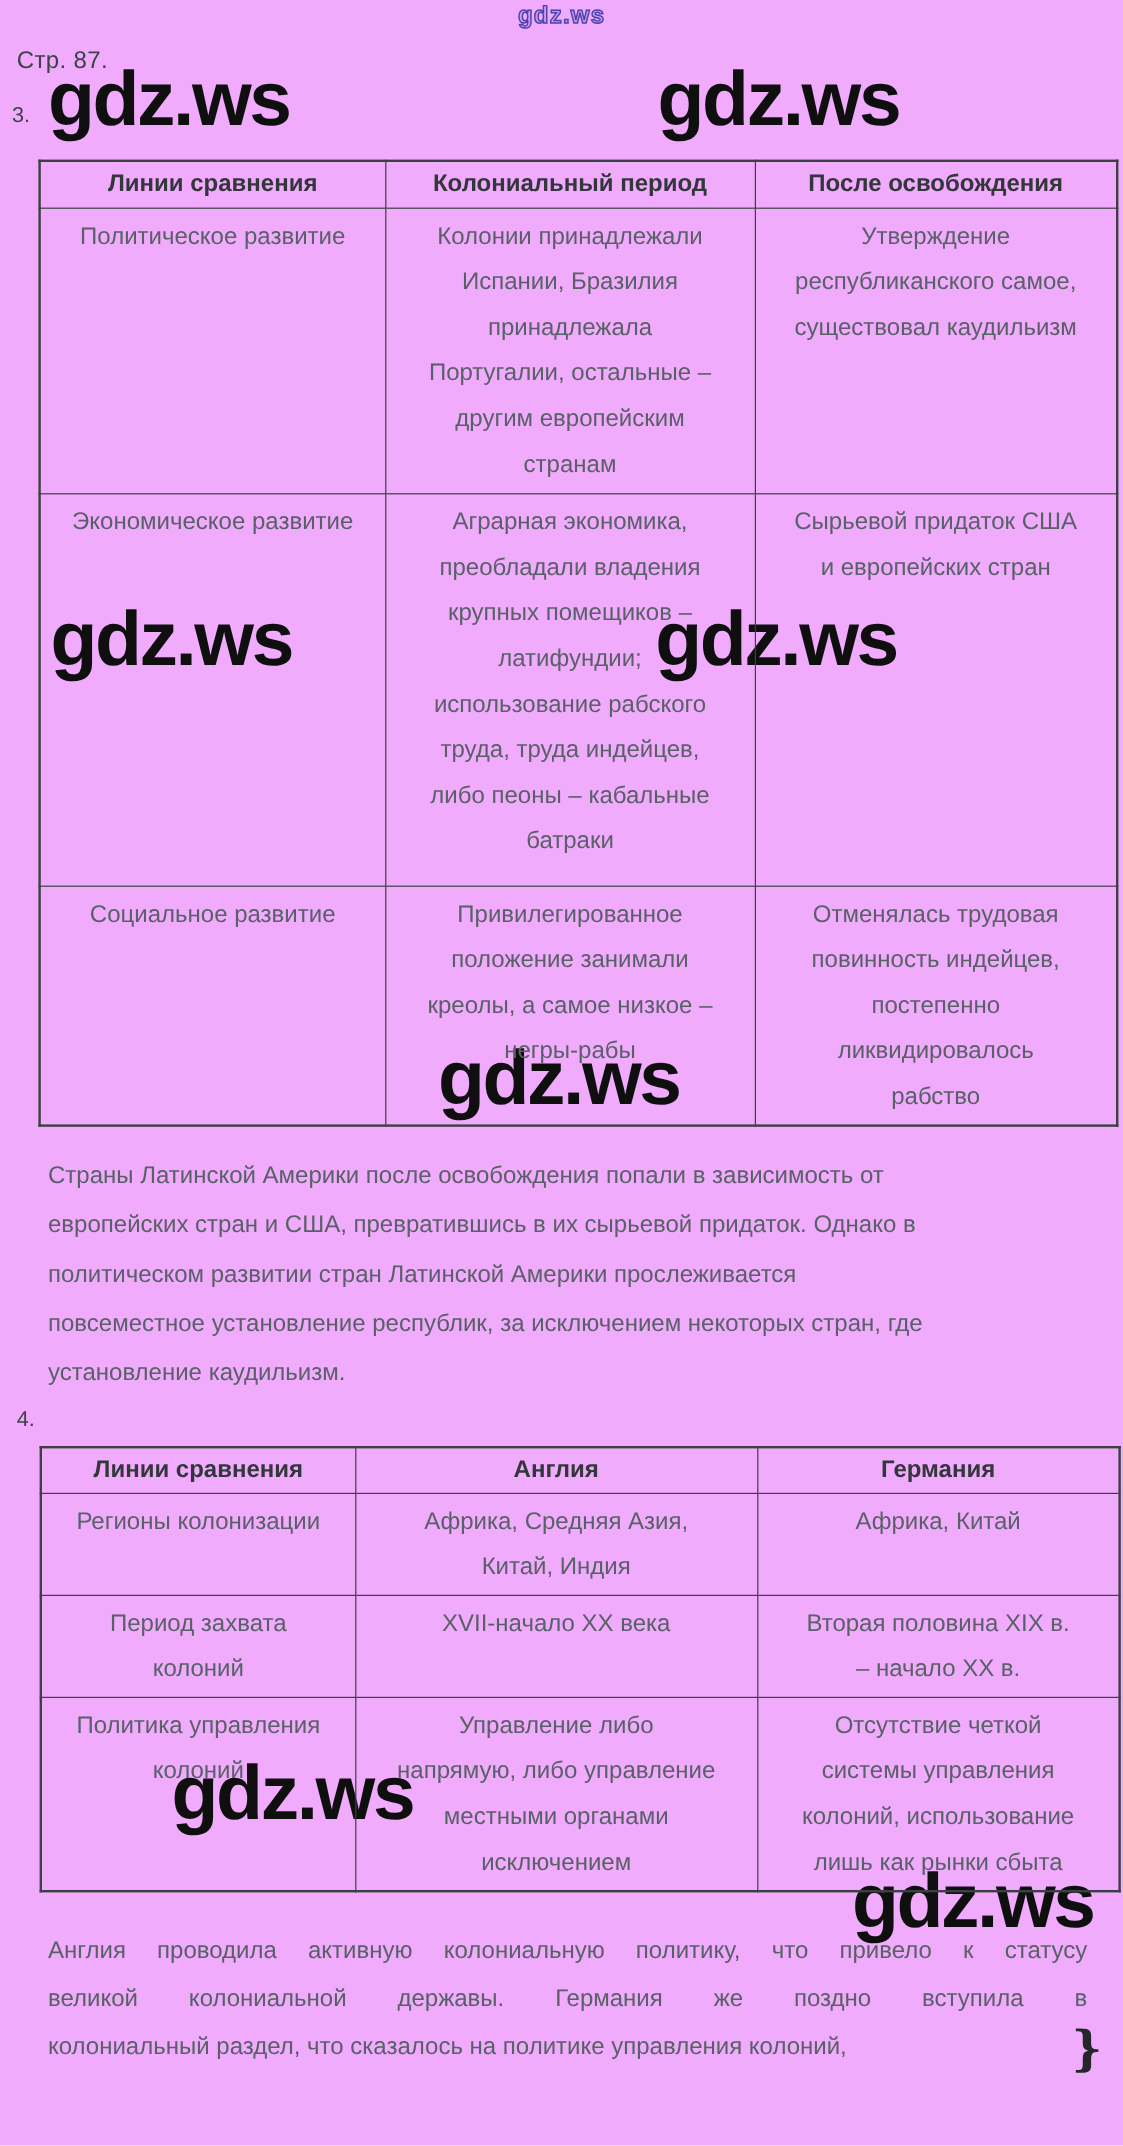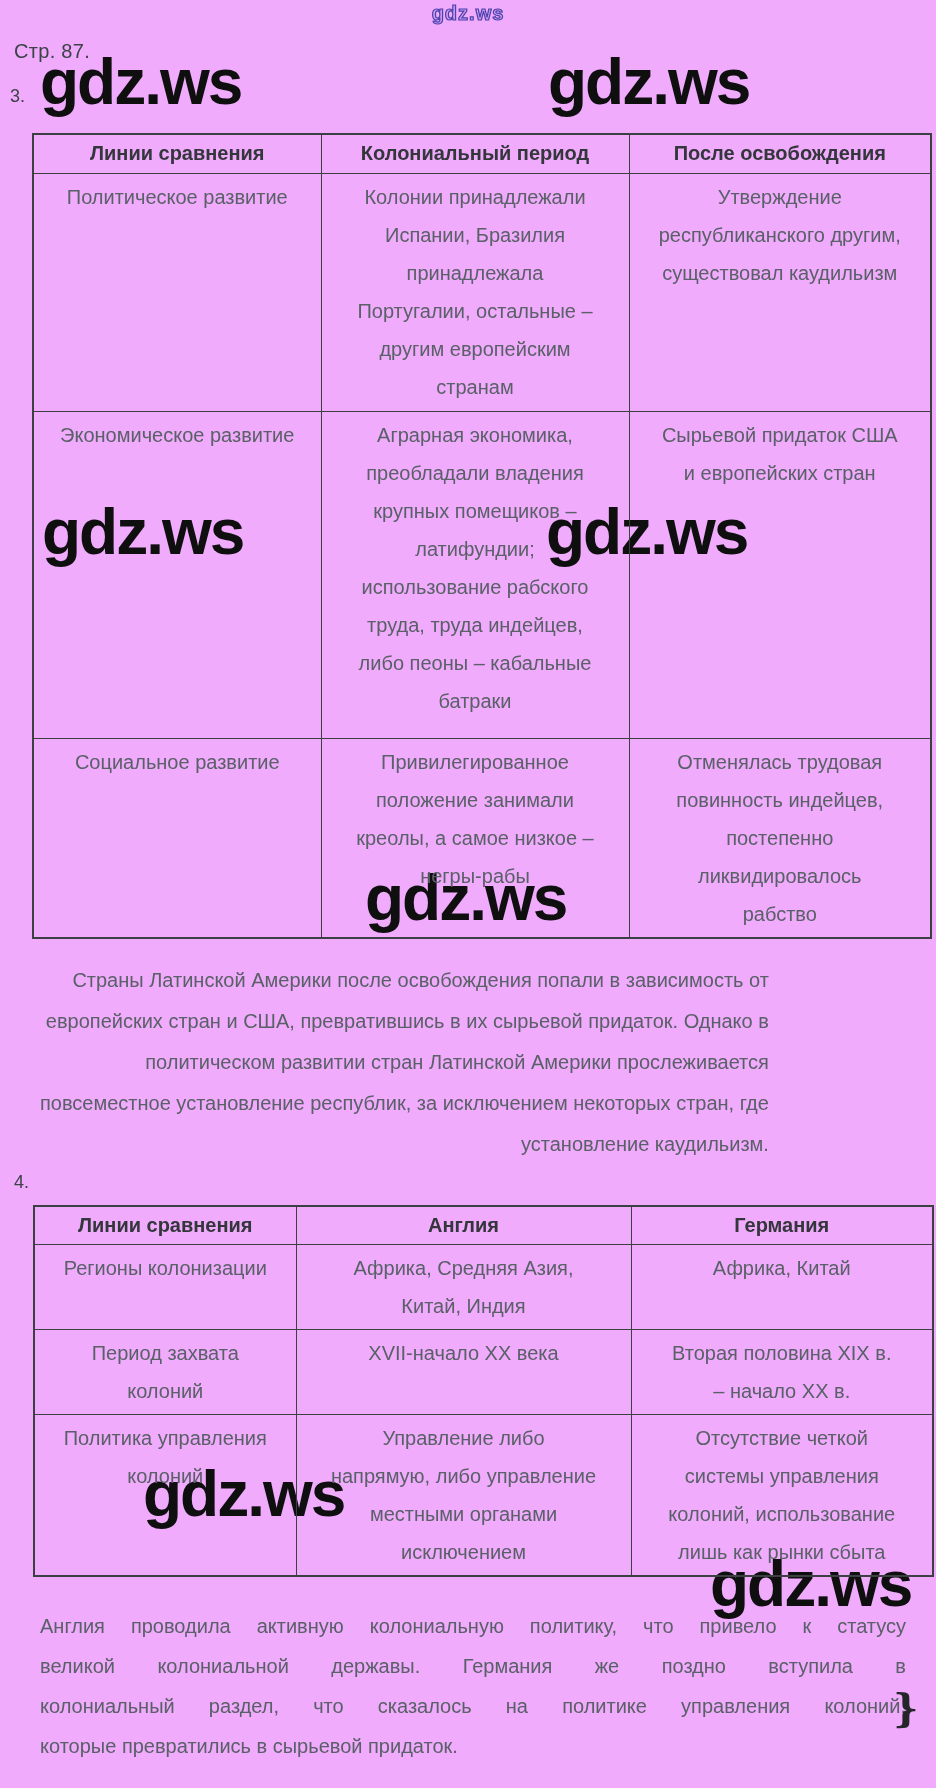--- a/index.html
+++ b/index.html
@@ -107,21 +107,21 @@
       <td>
             <div>Колонии принадлежали</div>
             <div>Испании, Бразилия</div>
             <div>принадлежала</div>
             <div>Португалии, остальные –</div>
             <div>другим европейским</div>
             <div>странам</div>
           </td>
       <td>
             <div>Утверждение</div>
-            <div>республиканского другим,</div>
+            <div>республиканского самое,</div>
             <div>существовал каудильизм</div>
           </td>
     </tr>
     <tr style="height:327px;">
       <td>
             <div>Экономическое развитие</div>
           </td>
       <td>
             <div>Аграрная экономика,</div>
             <div>преобладали владения</div>
@@ -151,21 +151,21 @@
             <div>Отменялась трудовая</div>
             <div>повинность индейцев,</div>
             <div>постепенно</div>
             <div>ликвидировалось</div>
             <div>рабство</div>
           </td>
     </tr>
   </tbody>
     </table>
 
-  <div class="para" style="left:40px;top:960px;text-align:right;">
+  <div class="para" style="left:40px;top:960px;">
       <div>Страны Латинской Америки после освобождения попали в зависимость от</div>
       <div>европейских стран и США, превратившись в их сырьевой придаток. Однако в</div>
       <div>политическом развитии стран Латинской Америки прослеживается</div>
       <div>повсеместное установление республик, за исключением некоторых стран, где</div>
       <div>установление каудильизм.</div>
     </div>
 
   <div class="qlabel" style="left:14px;top:1172px;">4.</div>
 
   <table class="cmp" style="left:33px;top:1205px;width:899px;">
@@ -223,18 +223,17 @@
             <div>лишь как рынки сбыта</div>
           </td>
     </tr>
   </tbody>
     </table>
 
   <div class="para2" style="left:40px;top:1606px;">
       <div>Англия проводила активную колониальную политику, что привело к статусу</div>
       <div>великой колониальной державы. Германия же поздно вступила в</div>
       <div>колониальный раздел, что сказалось на политике управления колоний,</div>
-      <div>которые превратились в сырьевой придаток.</div>
     </div>
 
   <div class="brace">}</div>
 
 </div>
 
 </body></html>

